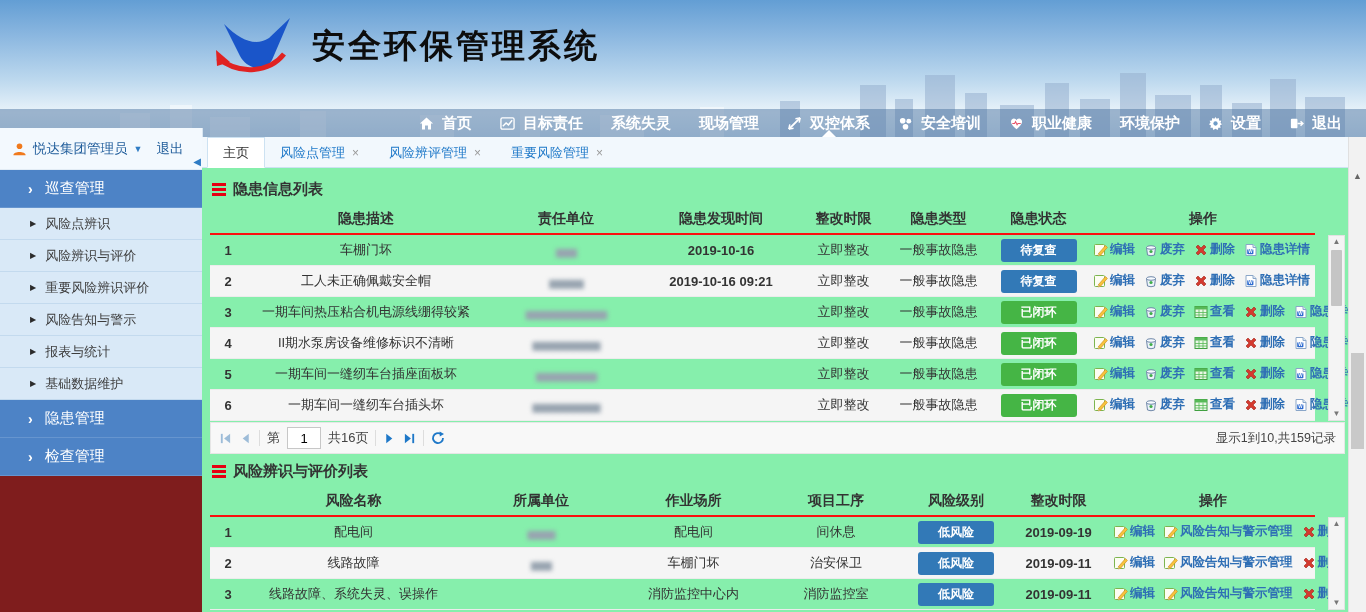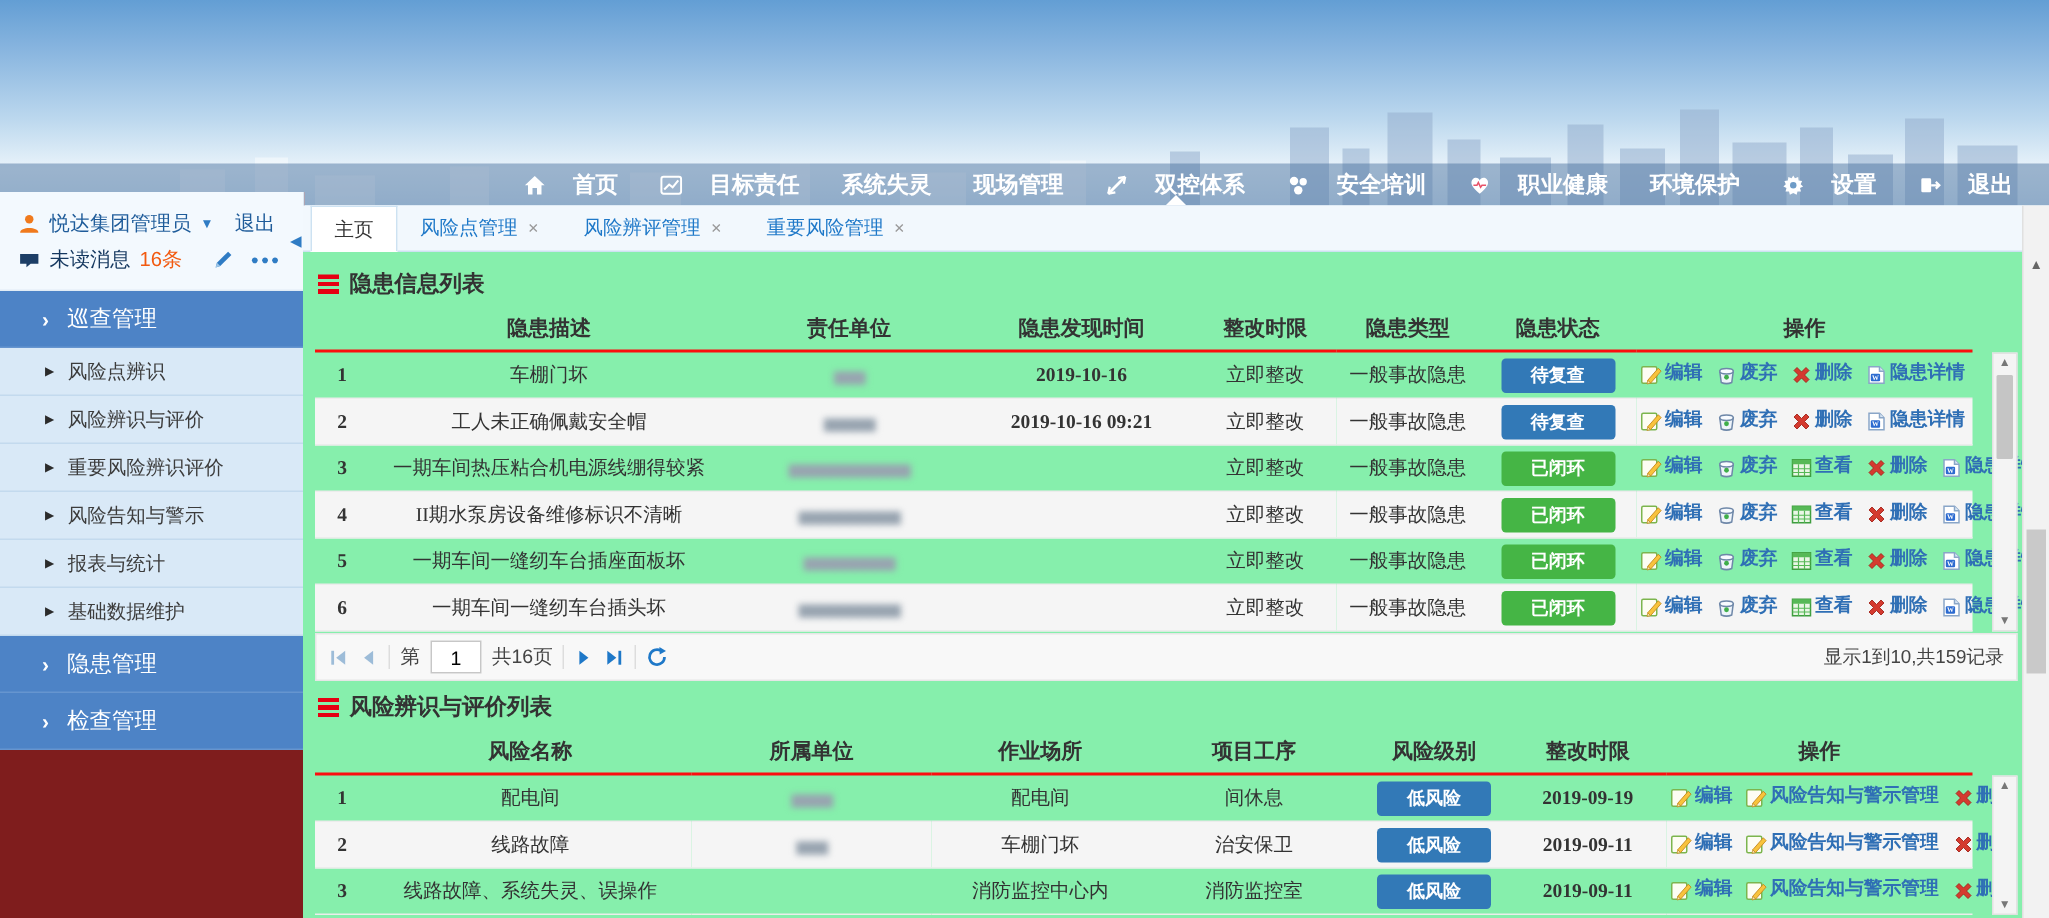--- a/index.html
+++ b/index.html
@@ -7,21 +7,21 @@
        font-family:"Liberation Sans","DejaVu Sans",sans-serif;background:#eef5fb;color:#333;}
 
   
   .banner{position:absolute;top:0;left:0;width:1366px;height:137px;overflow:hidden;
           background:linear-gradient(180deg,#639ed4 0%,#85b3de 22%,#bcd8ee 58%,#e9f3fa 82%,#d3e5f2 100%);}
   .skyline{position:absolute;bottom:0;left:0;width:100%;height:72px;}
   .logo{position:absolute;left:214px;top:16px;display:flex;align-items:center;gap:14px;}
   .logo-text{font-size:33px;font-weight:900;color:#0d0d0d;letter-spacing:3px;}
   .topnav{position:absolute;bottom:0;left:0;right:0;height:28px;display:flex;justify-content:flex-end;
           align-items:center;background:rgba(72,110,156,.48);padding-right:10px;}
-  .nav-item{display:flex;align-items:center;gap:18px;padding:0 14px;height:28px;color:#fff;
+  .nav-item{display:flex;align-items:center;gap:8px;padding:0 14px;height:28px;color:#fff;
             font-size:15px;font-weight:bold;position:relative;cursor:pointer;white-space:nowrap;}
   .nav-item.active::after{content:"";position:absolute;bottom:0;left:50%;margin-left:-7px;
             border-left:7px solid transparent;border-right:7px solid transparent;border-bottom:7px solid #fff;}
   .nicon{display:flex;align-items:center;}
 
   
   .sidebar{position:absolute;top:128px;left:0;width:202px;bottom:0;background:#7f1d1d;
            border-right:1px solid #d7e5f1;}
   .user-block{background:#f3f9fe;padding:9px 10px 8px 12px;border-bottom:1px solid #e2ecf5;position:relative;}
   .u-row{display:flex;align-items:center;gap:6px;height:24px;font-size:13.5px;}
@@ -36,29 +36,29 @@
   .menu-item{height:37px;display:flex;align-items:center;gap:12px;background:#4d83c6;color:#fff;
              font-size:15px;padding-left:28px;border-bottom:1px solid #6695cf;cursor:pointer;}
   .marrow{font-size:14px;font-weight:bold;display:inline-block;}
   .marrow.rot{transform:rotate(90deg);}
   .submenu-item{height:31px;display:flex;align-items:center;gap:9px;background:#d9e9f7;color:#3c3c3c;
              font-size:13px;padding-left:30px;border-bottom:1px solid #c3daee;cursor:pointer;}
   .sbullet{font-size:8px;color:#2b2b2b;}
 
   
   .main{position:absolute;left:202px;top:137px;right:17px;bottom:0;display:flex;flex-direction:column;}
-  .tabbar{height:30px;background:#f2f8fd;border-bottom:1px solid #cde2f2;display:flex;align-items:center;padding-left:5px;}
+  .tabbar{height:30px;background:#f2f8fd;border-bottom:1px solid #cde2f2;display:flex;align-items:flex-end;padding-left:5px;}
   .tab{height:29px;display:flex;align-items:center;gap:7px;padding:0 15px;font-size:13px;color:#1e78c8;cursor:pointer;}
   .tab.active{background:#fff;border:1px solid #cde2f2;border-bottom:1px solid #fff;margin-bottom:-1px;color:#333;}
   .tabx{color:#9a9a9a;font-size:12px;}
   .content{flex:1;background:#86efac;padding:4px 4px 0 8px;overflow:hidden;}
   .sec-title{display:flex;align-items:center;gap:7px;margin:8px 0 6px 2px;font-size:15px;font-weight:bold;color:#333;}
   .red-bars{width:14px;height:13px;background:repeating-linear-gradient(180deg,#e60012 0 3px,transparent 3px 5px);}
 
-  .table-wrap{position:relative;padding-right:30px;font-family:Liberation Serif, serif;}
+  .table-wrap{position:relative;padding-right:30px;}
   table{width:100%;border-collapse:collapse;table-layout:fixed;font-size:13px;color:#333;}
   thead th{font-size:14px;font-weight:bold;height:28px;border-bottom:2px solid #fb0e0e;padding:0 3px;text-align:center;}
   tbody td{height:30px;padding:0 3px;text-align:center;border-bottom:1px solid #ececec;overflow:visible;white-space:nowrap;}
   tbody tr:nth-child(even){background:#f5f5f5;}
   td.idx{font-weight:bold;}
   td.time{font-weight:bold;}
   .masked{color:#98a4b0;filter:blur(2px);font-size:10px;letter-spacing:-1px;}
   .badge{display:inline-block;min-width:58px;padding:3px 9px;border-radius:3px;color:#fff;
          font-size:12px;font-weight:bold;cursor:pointer;}
   .bb{background:#3279b7;}
@@ -113,20 +113,28 @@
       <rect x="1080" y="34" width="30" height="38"></rect>
         <rect x="1120" y="8" width="26" height="64"></rect>
       <rect x="1155" y="30" width="36" height="42"></rect>
         <rect x="1200" y="20" width="22" height="52"></rect>
       <rect x="1232" y="38" width="30" height="34"></rect>
         <rect x="1270" y="14" width="26" height="58"></rect>
       <rect x="1305" y="32" width="40" height="40"></rect>
         <rect x="780" y="36" width="20" height="36"></rect>
     </g>
   </svg>
+  <div class="logo">
+    <svg width="84" height="60" viewBox="0 0 84 60">
+      <path d="M10 8 C28 26 42 30 55 22 L76 2 L58 44 C50 58 32 52 26 40 Z" fill="#1a55c9"></path>
+      <path d="M4 42 C26 60 56 56 70 38" stroke="#e02222" stroke-width="5" fill="none"></path>
+      <path d="M2 34 L16 46 L3 50 Z" fill="#e02222"></path>
+    </svg>
+    <span class="logo-text">安全环保管理系统</span>
+  </div>
   <div class="topnav">
       <div class="nav-item">
         <span class="nicon">
           <svg width="15" height="15" viewBox="0 0 16 16">
             <path d="M8 1.5 L15 8 H12.8 V14.5 H9.6 V10 H6.4 V14.5 H3.2 V8 H1 Z" fill="#fff"></path>
           </svg>
         </span>
         <span>首页</span>
       </div>
       <div class="nav-item">
@@ -201,36 +209,20 @@
     <div class="u-row">
       <span class="nicon">
         <svg width="15" height="15" viewBox="0 0 16 16">
             <circle cx="8" cy="4.5" r="3" fill="#f07a1d"></circle>
             <path d="M1.5 14 C1.5 9.6 14.5 9.6 14.5 14 Z" fill="#f07a1d"></path>
           </svg>
       </span>
       <span class="u-name">悦达集团管理员</span>
       <span class="u-caret">▼</span>
       <span class="u-logout">退出</span>
-    </div>
-    <div class="u-row">
-      <span class="nicon">
-        <svg width="15" height="15" viewBox="0 0 16 16">
-            <path d="M1.5 3.5 H14.5 V10.5 H9 L6 13 V10.5 H1.5 Z" fill="#1c3e66"></path>
-          </svg>
-      </span>
-      <span class="m-text">未读消息</span>
-        <span class="m-count">16条</span>
-      <span class="m-pencil">
-        <svg width="14" height="14" viewBox="0 0 16 16">
-            <path d="M2 14 L3 10.5 L11.5 2 L14 4.5 L5.5 13 Z" fill="#2f7cc4"></path>
-            <path d="M2 14 L5.5 13 L3 10.5 Z" fill="#9ec7e8"></path>
-          </svg>
-      </span>
-      <span class="m-dots">•••</span>
     </div>
     <span class="collapse-arrow">◀</span>
   </div>
   <div>
       <div class="menu-item">
         <span class="marrow">›</span>
         <span>巡查管理</span>
       </div>
       <div class="submenu-item">
         <span class="sbullet">▶</span>

